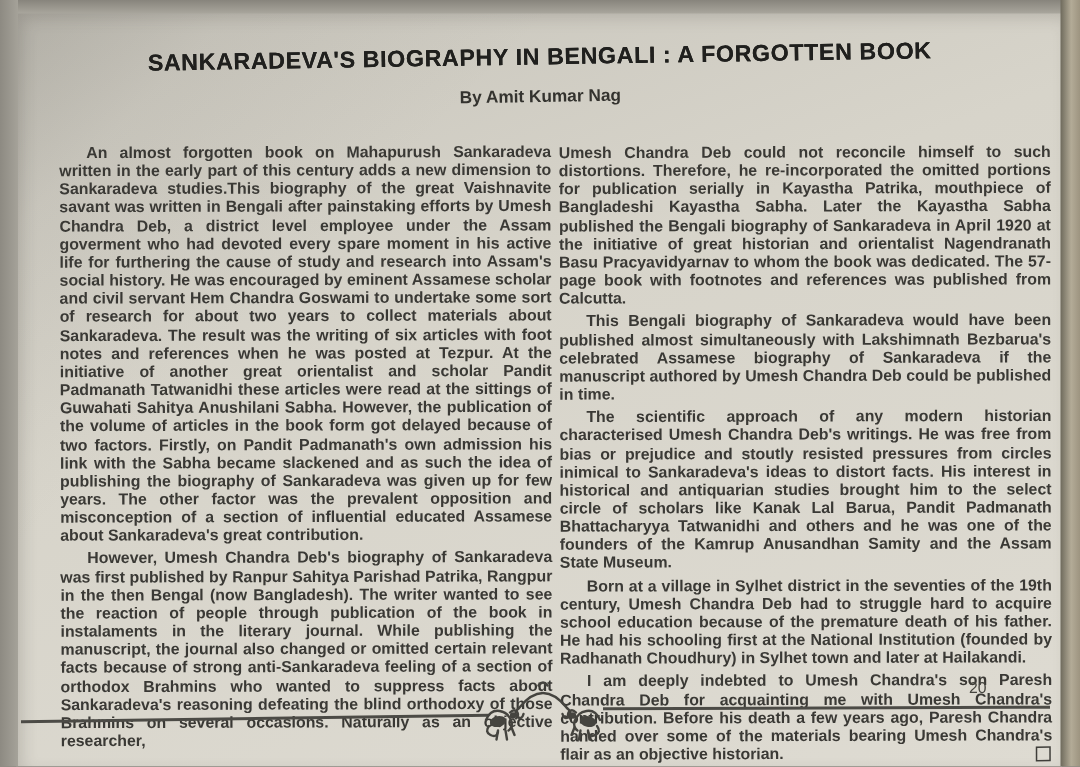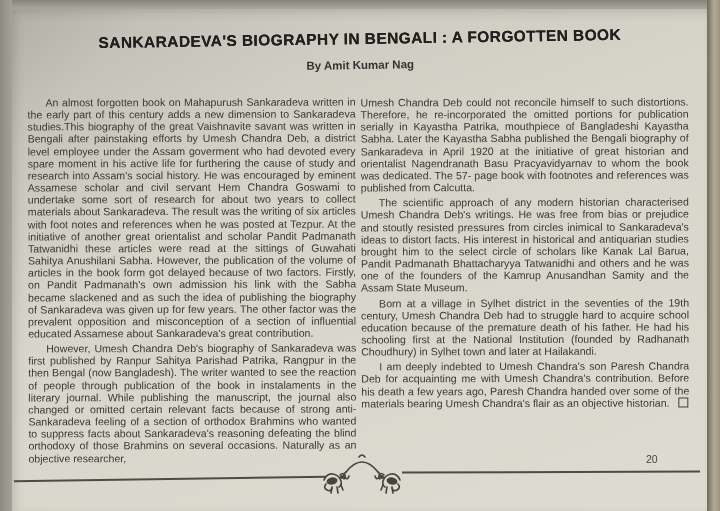--- a/index.html
+++ b/index.html
@@ -24,22 +24,22 @@
     box-shadow:inset 4px 4px 10px rgba(60,58,52,0.18);
   }
   .header{position:absolute;left:0;top:30px;width:720px;text-align:center;
     transform:rotate(-0.9deg);}
   .title{
     font-size:15.5px;font-weight:bold;letter-spacing:0.4px;color:#20201e;
     text-shadow:0 0 0.4px #20201e;
   }
   .byline{margin-top:11px;font-size:11.5px;font-weight:bold;color:#34332f;}
   .columns{
-    position:absolute;left:28px;top:96px;width:666px;
-    display:flex;gap:5px;
+    position:absolute;left:40px;top:96px;width:666px;
+    display:flex;gap:5px;font-weight:bold;
   }
   .col{width:328px;color:#3a3935;font-size:10.6px;line-height:12.15px;
     text-align:justify;transform:rotate(-0.15deg);}
   .col p{margin:0 0 3px 0;position:relative;}
   .col p.indent{text-indent:18px;}
   .endmark{
     position:absolute;right:1px;bottom:1px;width:8px;height:8px;
     border:1.3px solid #3f3e3a;background:transparent;display:inline-block;
   }
   
@@ -62,20 +62,21 @@
   <div class="byline">By Amit Kumar Nag</div>
 </div>
 
 <div class="columns">
   <div class="col">
       <p class="indent">An almost forgotten book on Mahapurush Sankaradeva written in the early part of this century adds a new dimension to Sankaradeva studies.This biography of the great Vaishnavite savant was written in Bengali after painstaking efforts by Umesh Chandra Deb, a district level employee under the Assam goverment who had devoted every spare moment in his active life for furthering the cause of study and research into Assam's social history. He was encouraged by eminent Assamese scholar and civil servant Hem Chandra Goswami to undertake some sort of research for about two years to collect materials about Sankaradeva. The result was the writing of six articles with foot notes and references when he was posted at Tezpur. At the initiative of another great orientalist and scholar Pandit Padmanath Tatwanidhi these articles were read at the sittings of Guwahati Sahitya Anushilani Sabha. However, the publication of the volume of articles in the book form got delayed because of two factors. Firstly, on Pandit Padmanath's own admission his link with the Sabha became slackened and as such the idea of publishing the biography of Sankaradeva was given up for few years. The other factor was the prevalent opposition and misconception of a section of influential educated Assamese about Sankaradeva's great contribution.</p>
       <p class="indent">However, Umesh Chandra Deb's biography of Sankaradeva was first published by Ranpur Sahitya Parishad Patrika, Rangpur in the then Bengal (now Bangladesh). The writer wanted to see the reaction of people through publication of the book in instalaments in the literary journal. While publishing the manuscript, the journal also changed or omitted certain relevant facts because of strong anti-Sankaradeva feeling of a section of orthodox Brahmins who wanted to suppress facts about Sankaradeva's reasoning defeating the blind orthodoxy of those Brahmins on several occasions. Naturally as an objective researcher,</p>
     </div>
   <div class="col">
       <p class="">Umesh Chandra Deb could not reconcile himself to such distortions. Therefore, he re-incorporated the omitted portions for publication serially in Kayastha Patrika, mouthpiece of Bangladeshi Kayastha Sabha. Later the Kayastha Sabha published the Bengali biography of Sankaradeva in April 1920 at the initiative of great historian and orientalist Nagendranath Basu Pracyavidyarnav to whom the book was dedicated. The 57- page book with footnotes and references was published from Calcutta.</p>
+      <p class="indent">This Bengali biography of Sankaradeva would have been published almost simultaneously with Lakshimnath Bezbarua's celebrated Assamese biography of Sankaradeva if the manuscript authored by Umesh Chandra Deb could be published in time.</p>
       <p class="indent">The scientific approach of any modern historian characterised Umesh Chandra Deb's writings. He was free from bias or prejudice and stoutly resisted pressures from circles inimical to Sankaradeva's ideas to distort facts. His interest in historical and antiquarian studies brought him to the select circle of scholars like Kanak Lal Barua, Pandit Padmanath Bhattacharyya Tatwanidhi and others and he was one of the founders of the Kamrup Anusandhan Samity and the Assam State Museum.</p>
       <p class="indent">Born at a village in Sylhet district in the seventies of the 19th century, Umesh Chandra Deb had to struggle hard to acquire school education because of the premature death of his father. He had his schooling first at the National Institution (founded by Radhanath Choudhury) in Sylhet town and later at Hailakandi.</p>
       <p class="indent">I am deeply indebted to Umesh Chandra's son Paresh Chandra Deb for acquainting me with Umesh Chandra's contribution. Before his death a few years ago, Paresh Chandra handed over some of the materials bearing Umesh Chandra's flair as an objective historian.<span class="endmark"></span></p>
     </div>
 </div>
 
 <div class="rule rule-left"></div>
 <div class="rule rule-right"></div>
 <div class="page-number">20</div>
 

